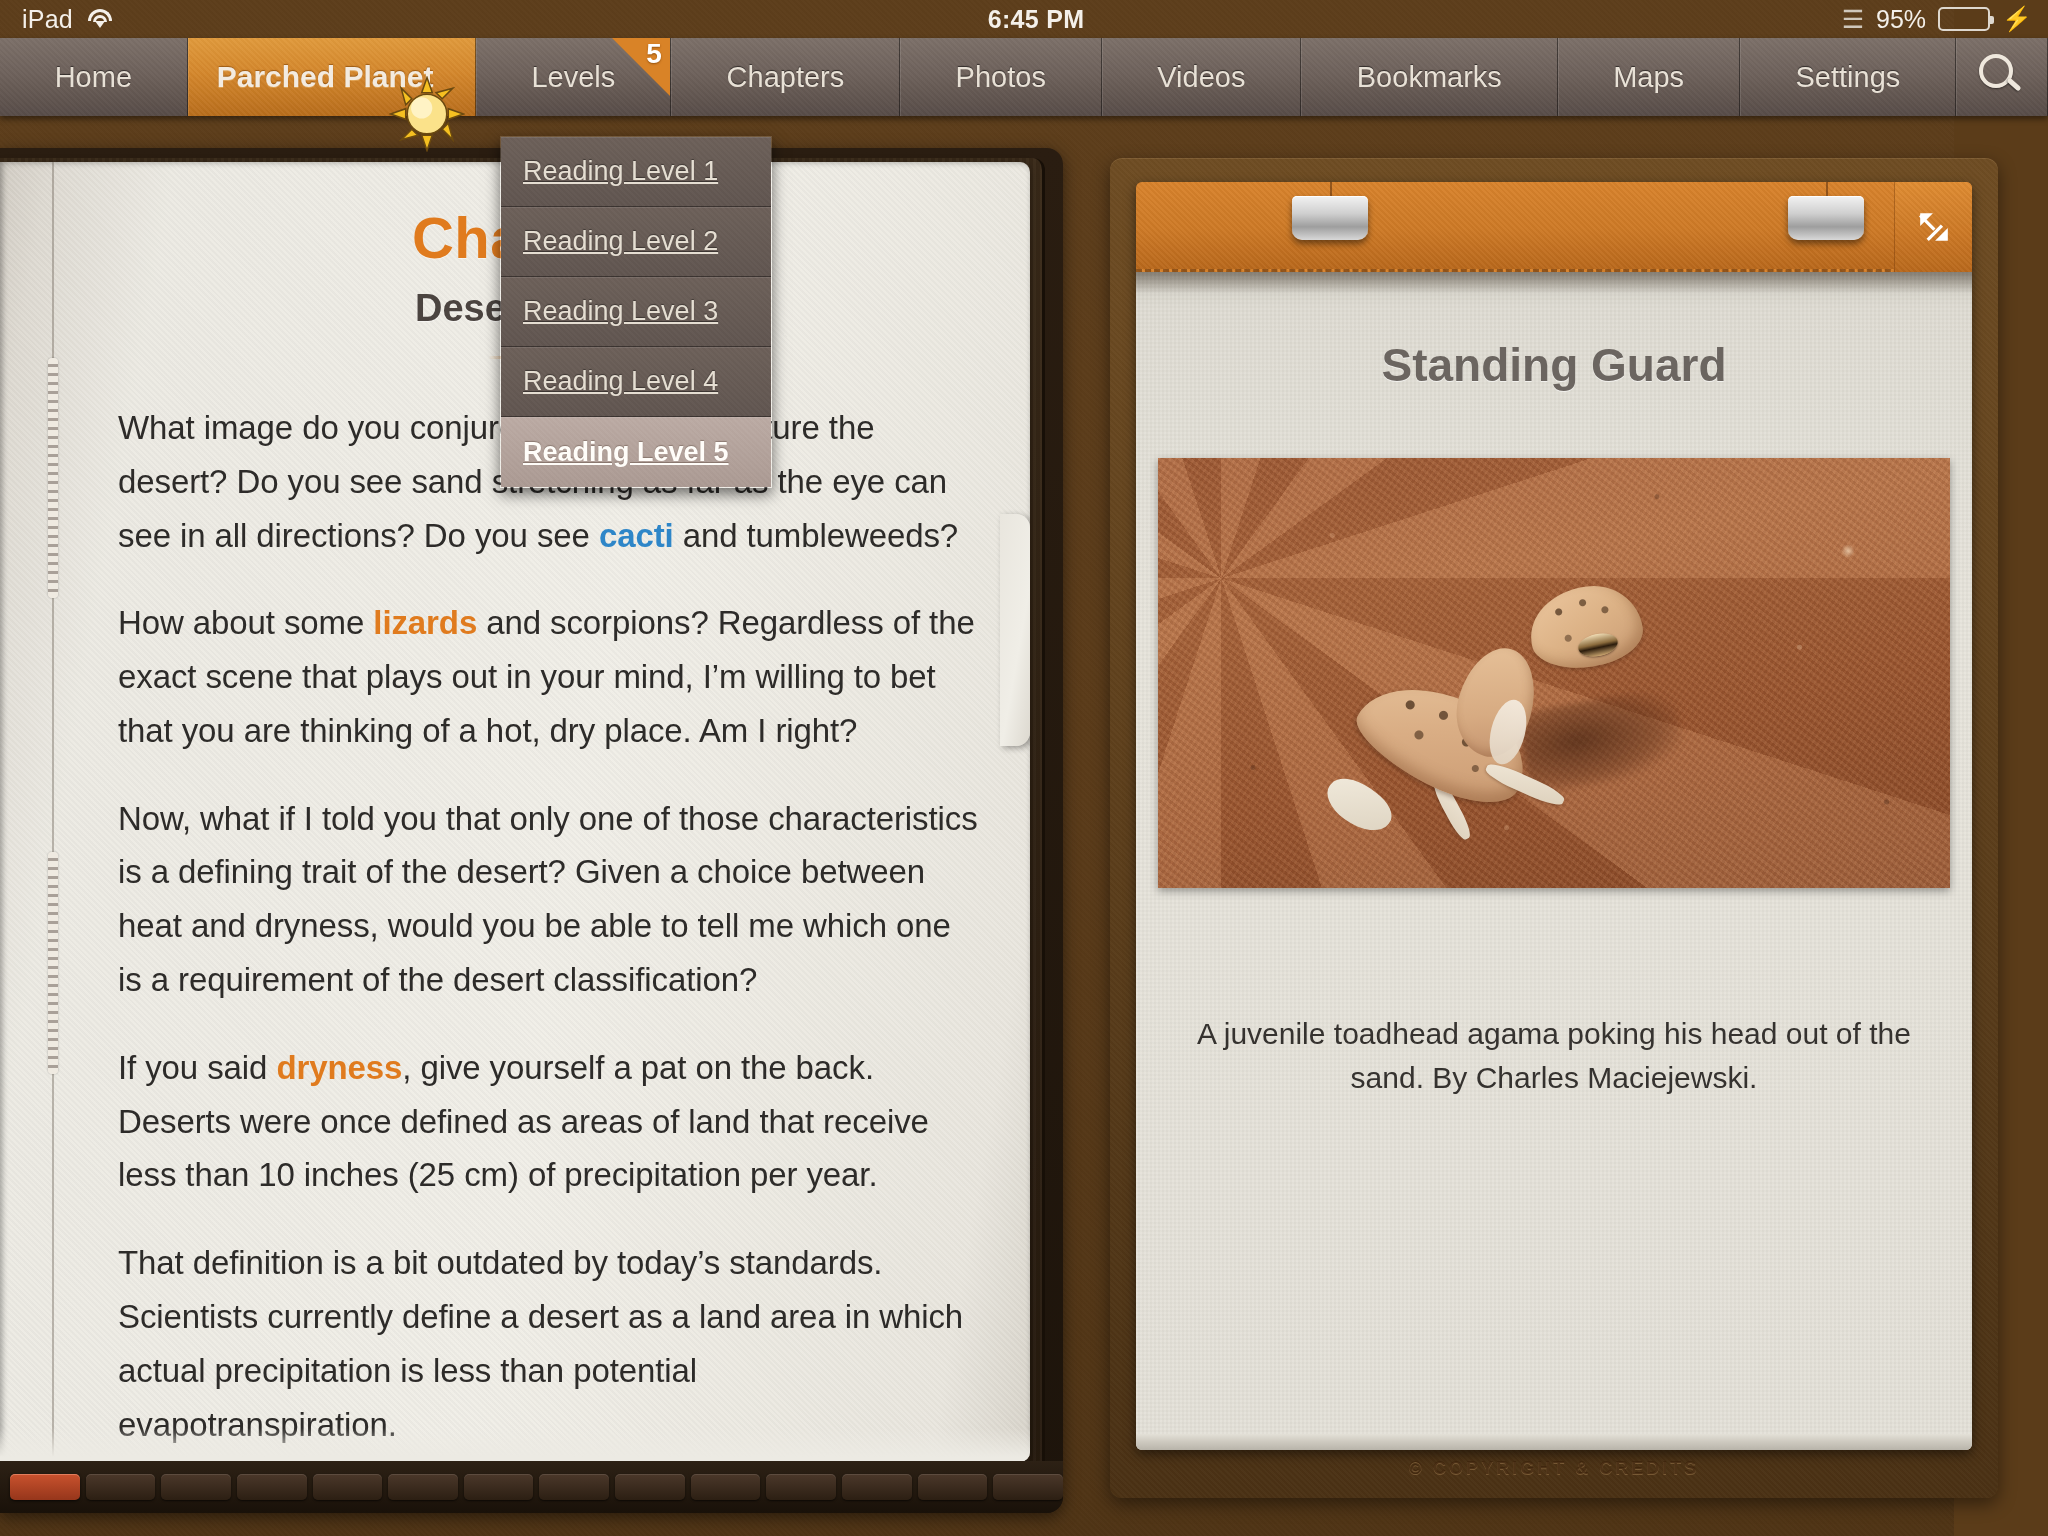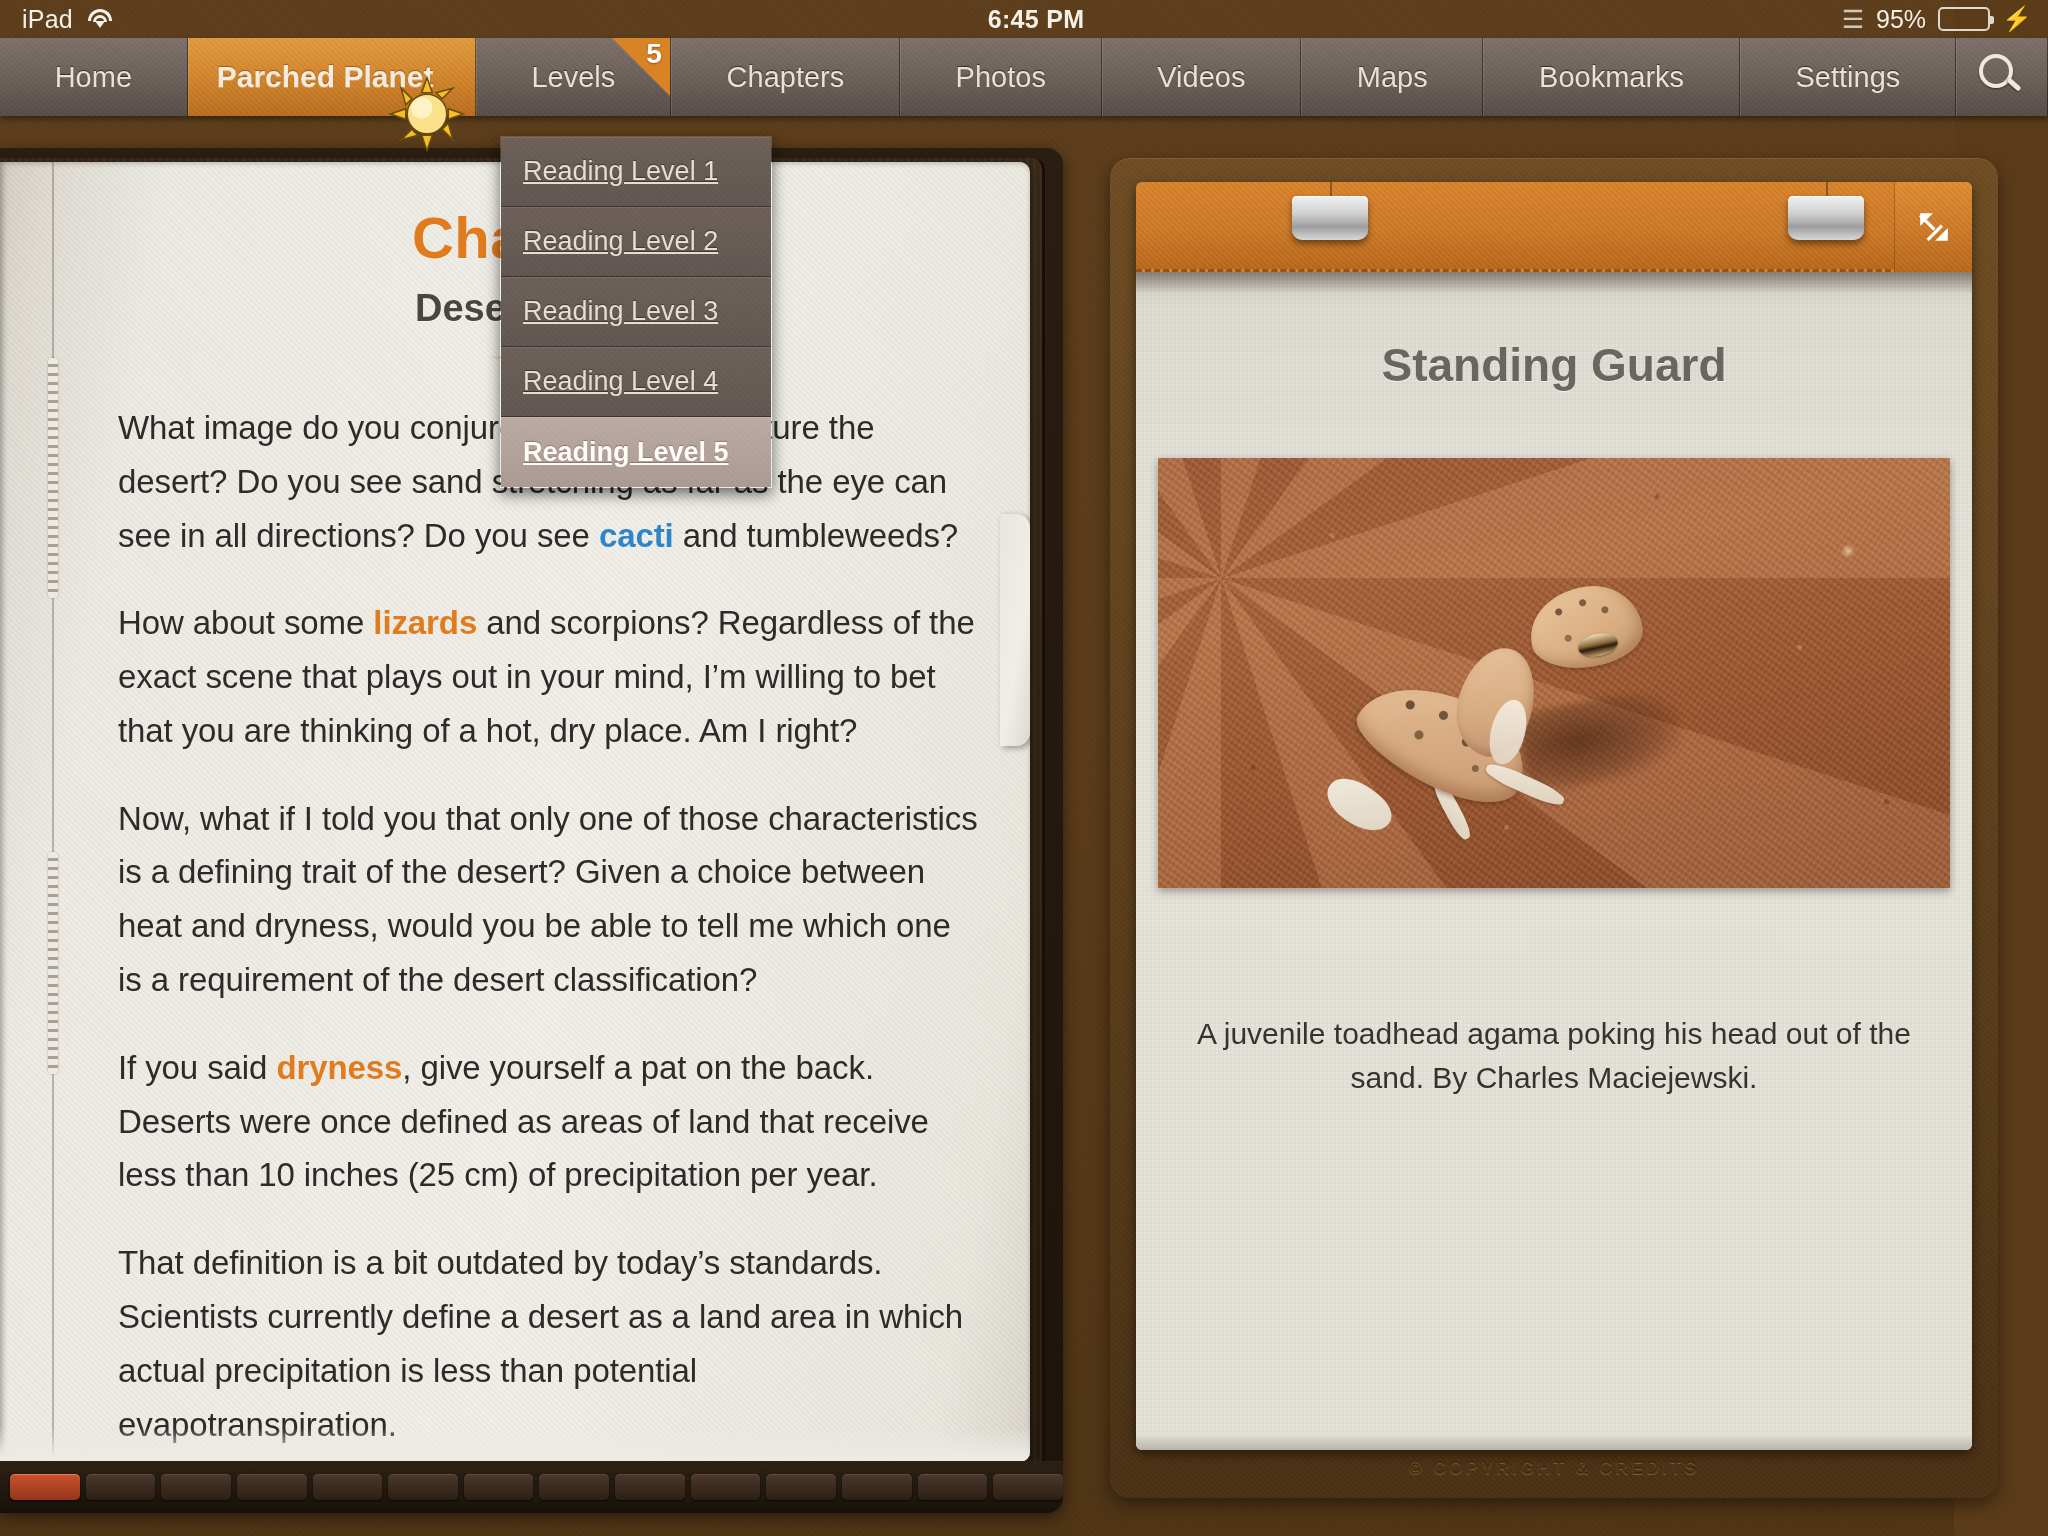--- a/index.html
+++ b/index.html
@@ -259,21 +259,21 @@
   }
 
   
   #notepad-shell {
     position: absolute;
     left: 1110px; top: 158px;
     width: 888px; height: 1340px;
     background:
       repeating-linear-gradient(45deg, rgba(255,255,255,0.02) 0 2px, rgba(0,0,0,0.02) 2px 4px),
       linear-gradient(180deg, #6e4c23 0%, #5c3e1b 50%, #4a3114 100%);
-    border-radius: 20px;
+    border-radius: 12px;
     box-shadow: 0 6px 18px rgba(0,0,0,0.45), inset 0 1px 0 rgba(255,220,170,0.12);
   }
   #notepad {
     position: absolute; left: 26px; top: 24px;
     width: 836px; height: 1268px;
     border-radius: 6px;
     overflow: hidden;
     box-shadow: 0 4px 12px rgba(0,0,0,0.5);
   }
   #pad-header {
@@ -507,24 +507,24 @@
     <div class="nav-tab">
       <span>Chapters</span>
     </div>
     <div class="nav-tab">
       <span>Photos</span>
     </div>
     <div class="nav-tab">
       <span>Videos</span>
     </div>
     <div class="nav-tab">
+      <span>Bookmarks</span>
+    </div>
+    <div class="nav-tab">
       <span>Maps</span>
-    </div>
-    <div class="nav-tab">
-      <span>Bookmarks</span>
     </div>
     <div class="nav-tab">
       <span>Settings</span>
     </div>
     <div class="nav-tab search-tab">
       <span class="search-icon">
         <span class="ring"></span>
           <span class="handle"></span>
       </span>
     </div>

